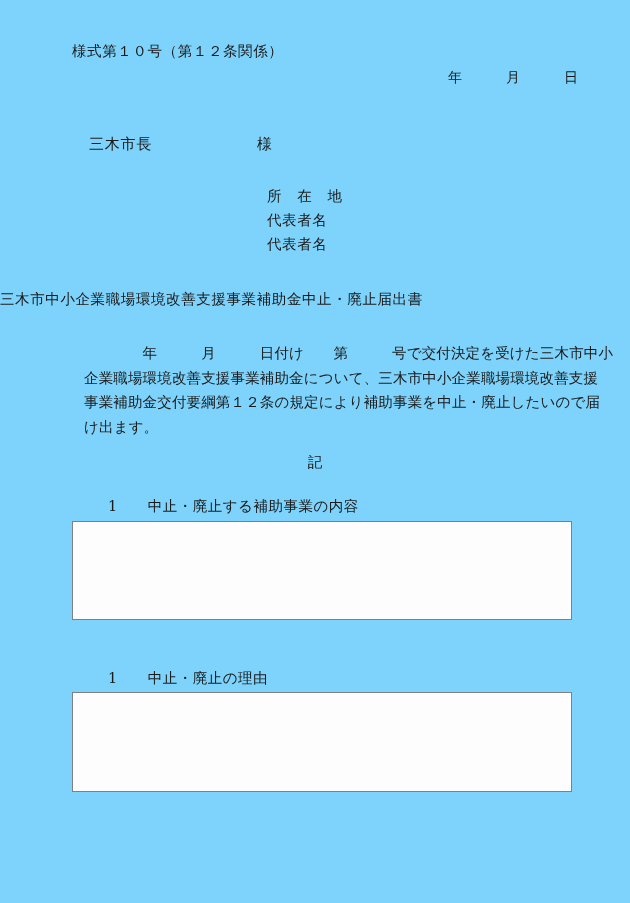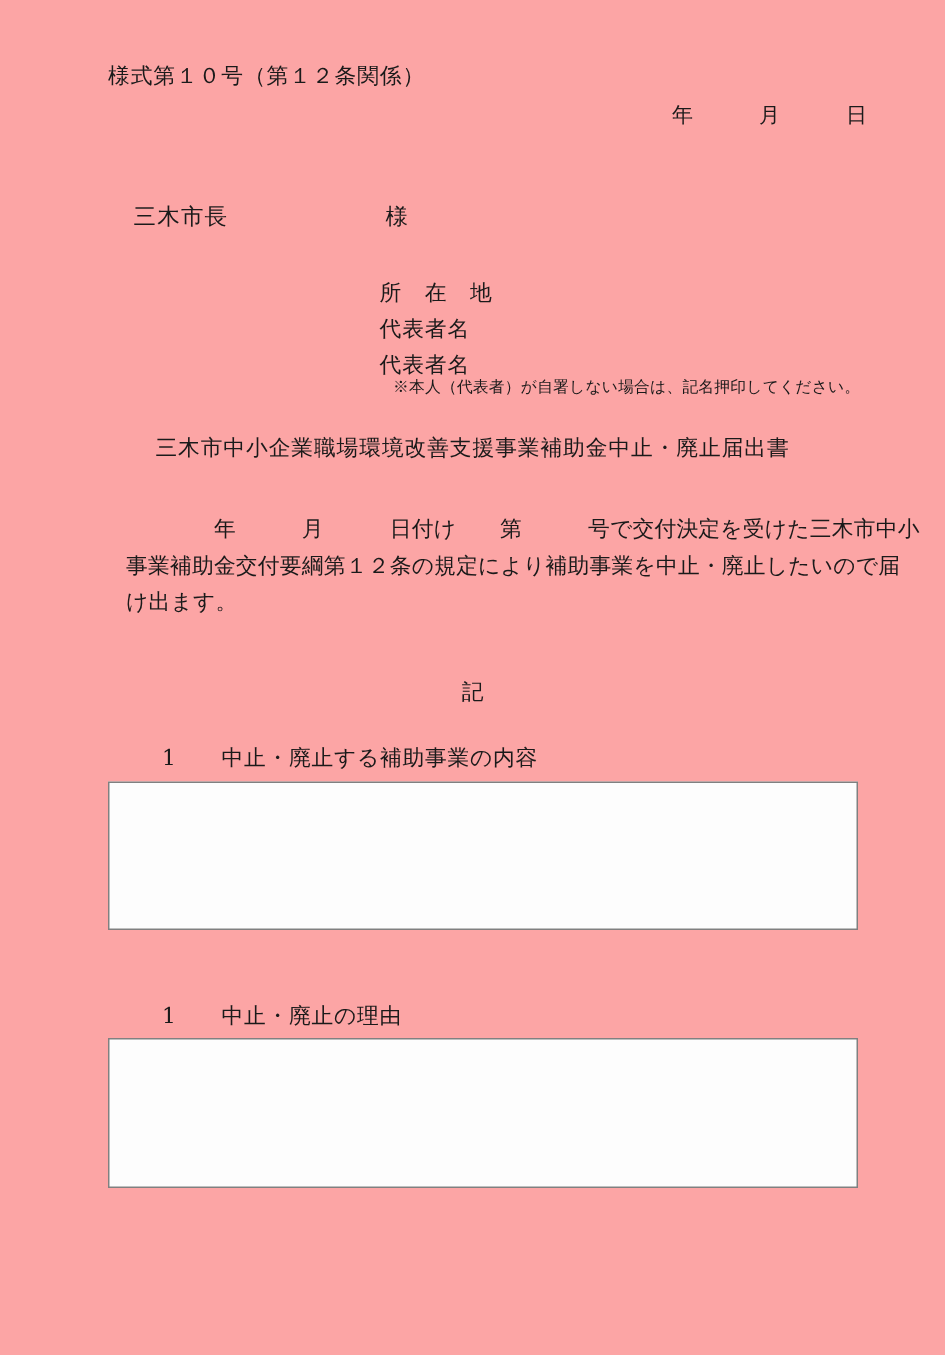--- a/index.html
+++ b/index.html
@@ -10,21 +10,21 @@
   }
   body {
     font-family: "DejaVu Serif", "Liberation Serif", serif;
     color: #1a1a1a;
     -webkit-font-smoothing: none;
   }
   .page {
     position: relative;
     width: 630px;
     height: 903px;
-    background: #fca5a5;
+    background: #7dd3fc;
     overflow: hidden;
     box-sizing: border-box;
   }
 
   
   .t {
     position: absolute;
     white-space: pre;
     line-height: 1.0;
   }
@@ -57,35 +57,35 @@
     position: absolute;
     left: 253px;
     top: 184px;
     font-size: 14.5px;
     letter-spacing: 0.6px;
   }
   .party-block .row {
     height: 24px;
     line-height: 24px;
     white-space: pre;
+    margin-left: 14px;
   }
   .note {
     position: absolute;
     left: 262px;
     top: 251px;
     font-size: 10.5px;
     letter-spacing: 0.15px;
     white-space: pre;
   }
 
   .doc-title {
     left: 0;
     top: 292px;
     width: 630px;
-    text-align: center;
     font-size: 14.5px;
     letter-spacing: 0.6px;
   }
 
   .body-par {
     position: absolute;
     left: 84px;
     top: 341px;
     width: 500px;
     font-size: 14.5px;
@@ -136,26 +136,26 @@
   <div class="t addressee">三木市長</div>
 
   <div class="t honorific">様</div>
 
   <div class="party-block">
     <div class="row">所　在　地</div>
     <div class="row">代表者名</div>
     <div class="row">代表者名</div>
   </div>
 
-  <div class="note">※本人（代表者）が自署しない場合は、記名押印してください。</div>
 
   <div class="t doc-title">三木市中小企業職場環境改善支援事業補助金中止・廃止届出書</div>
 
   <div class="body-par">
     <span class="ln">　　　　年　　　月　　　日付け　　第　　　号で交付決定を受けた三木市中小</span>
+    <span class="ln">企業職場環境改善支援事業補助金について、三木市中小企業職場環境改善支援</span>
     <span class="ln">事業補助金交付要綱第１２条の規定により補助事業を中止・廃止したいので届</span>
     <span class="ln">け出ます。</span>
   </div>
 
   <div class="t ki">記</div>
 
   <div class="t item-label item1-label">1　　中止・廃止する補助事業の内容</div>
 
   <div class="answer-box box1"></div>
 

